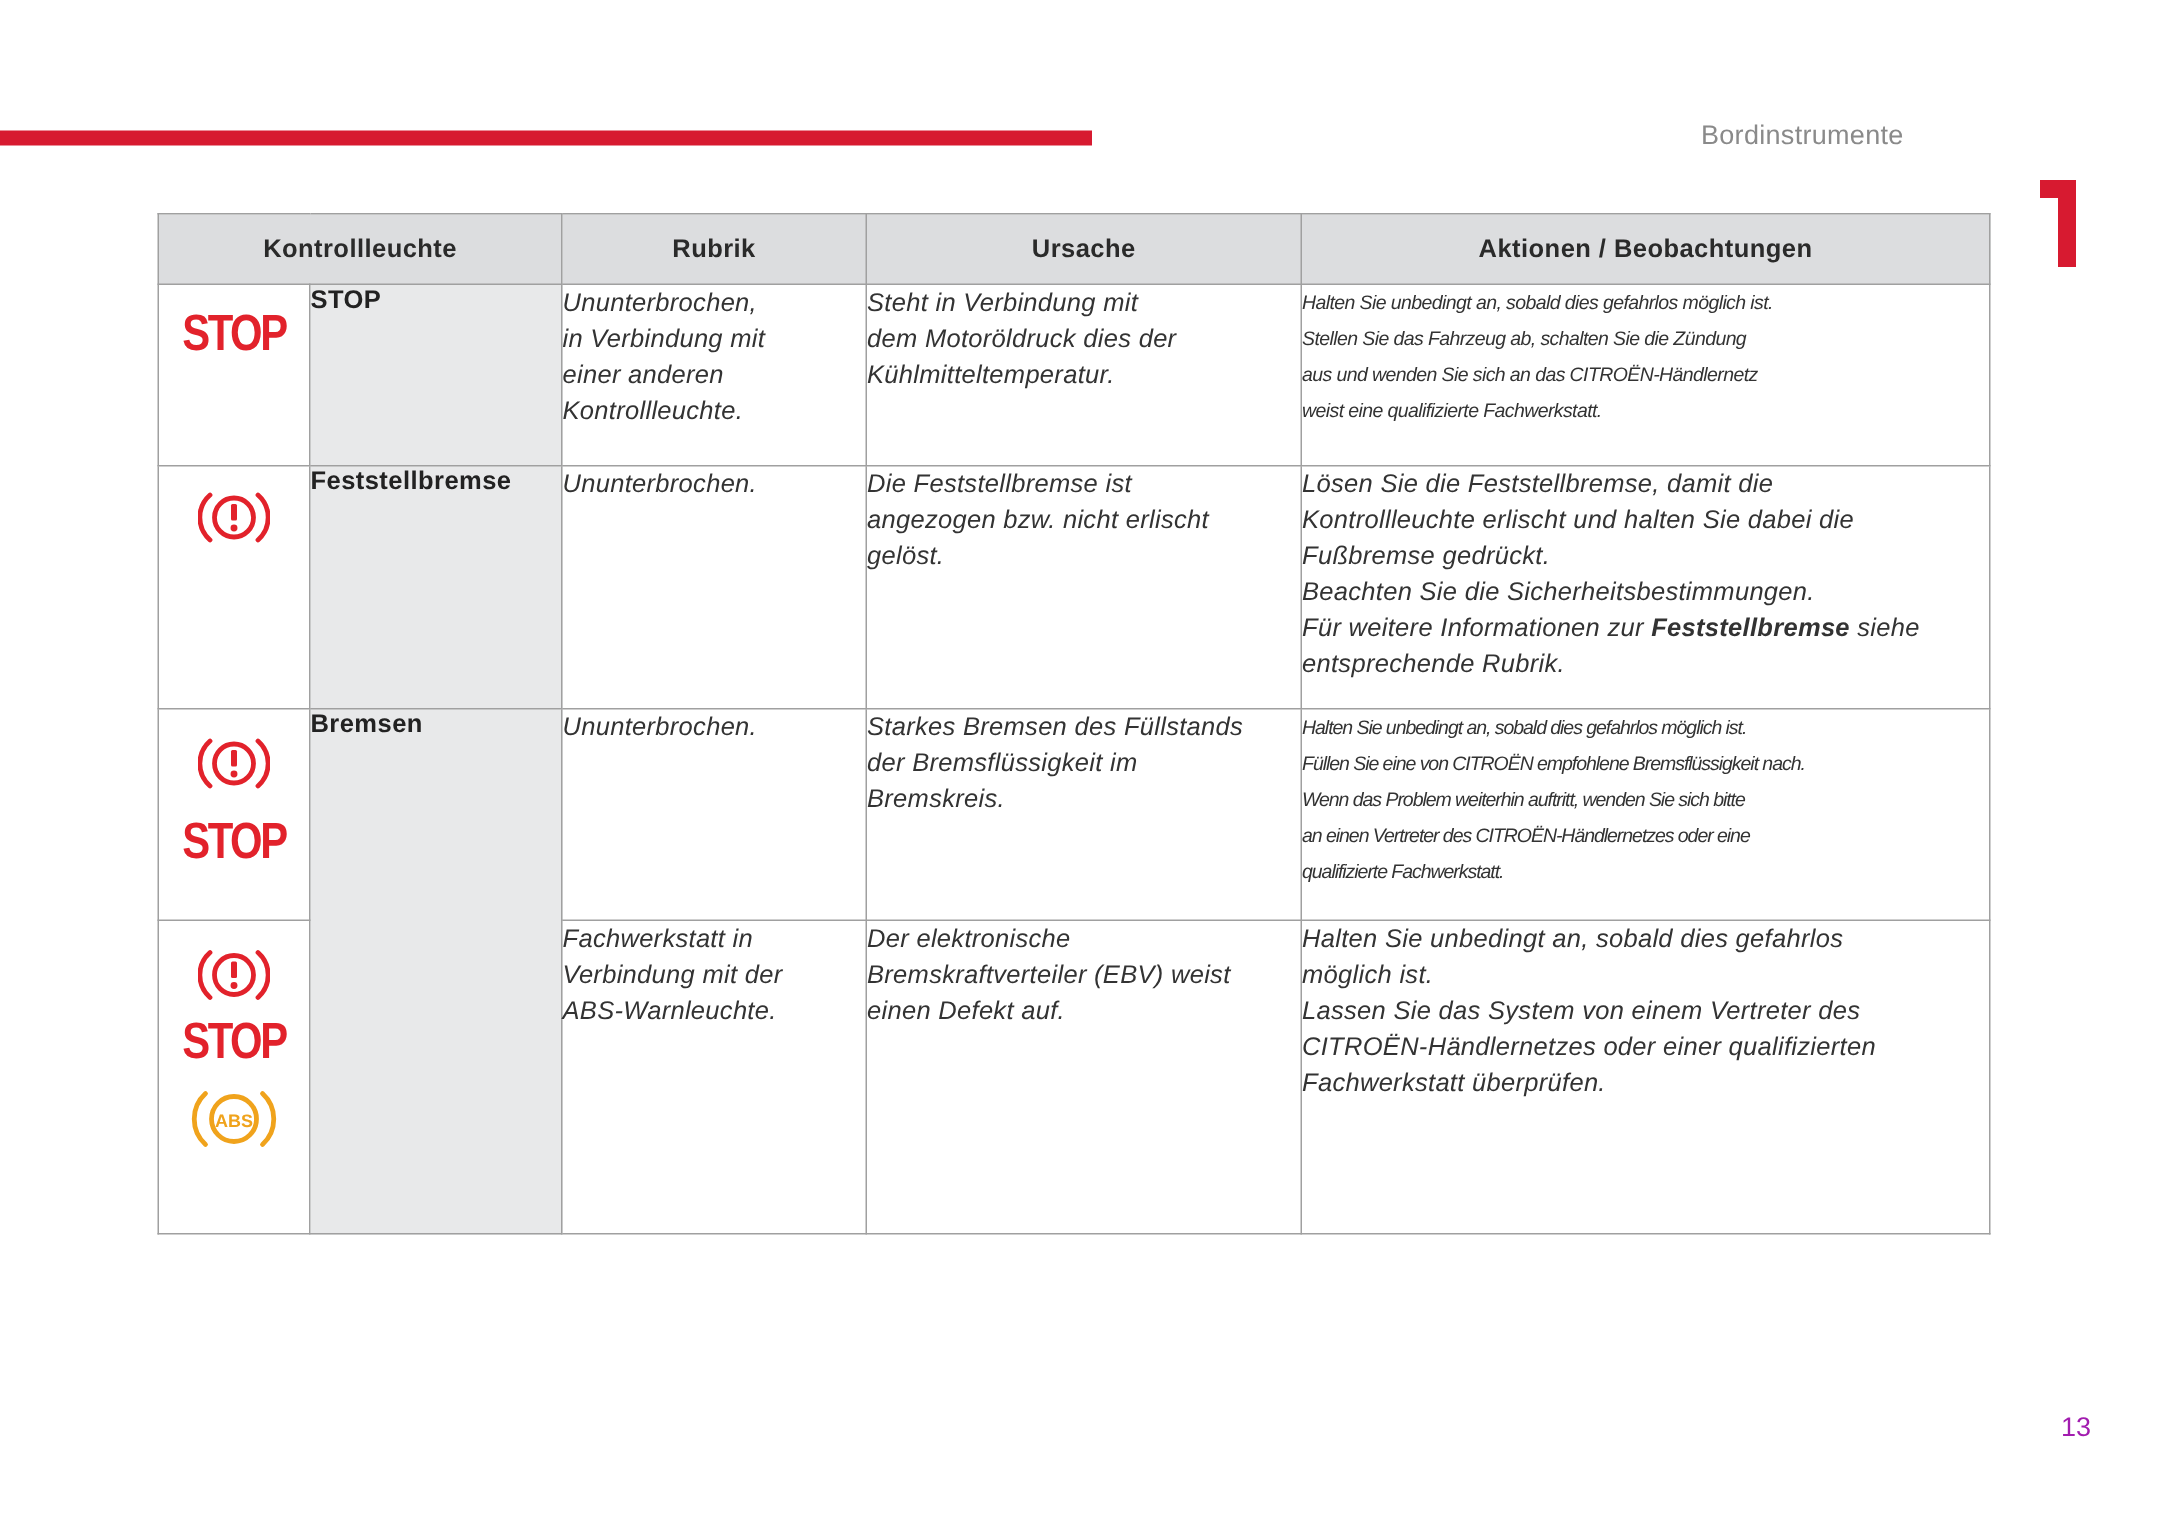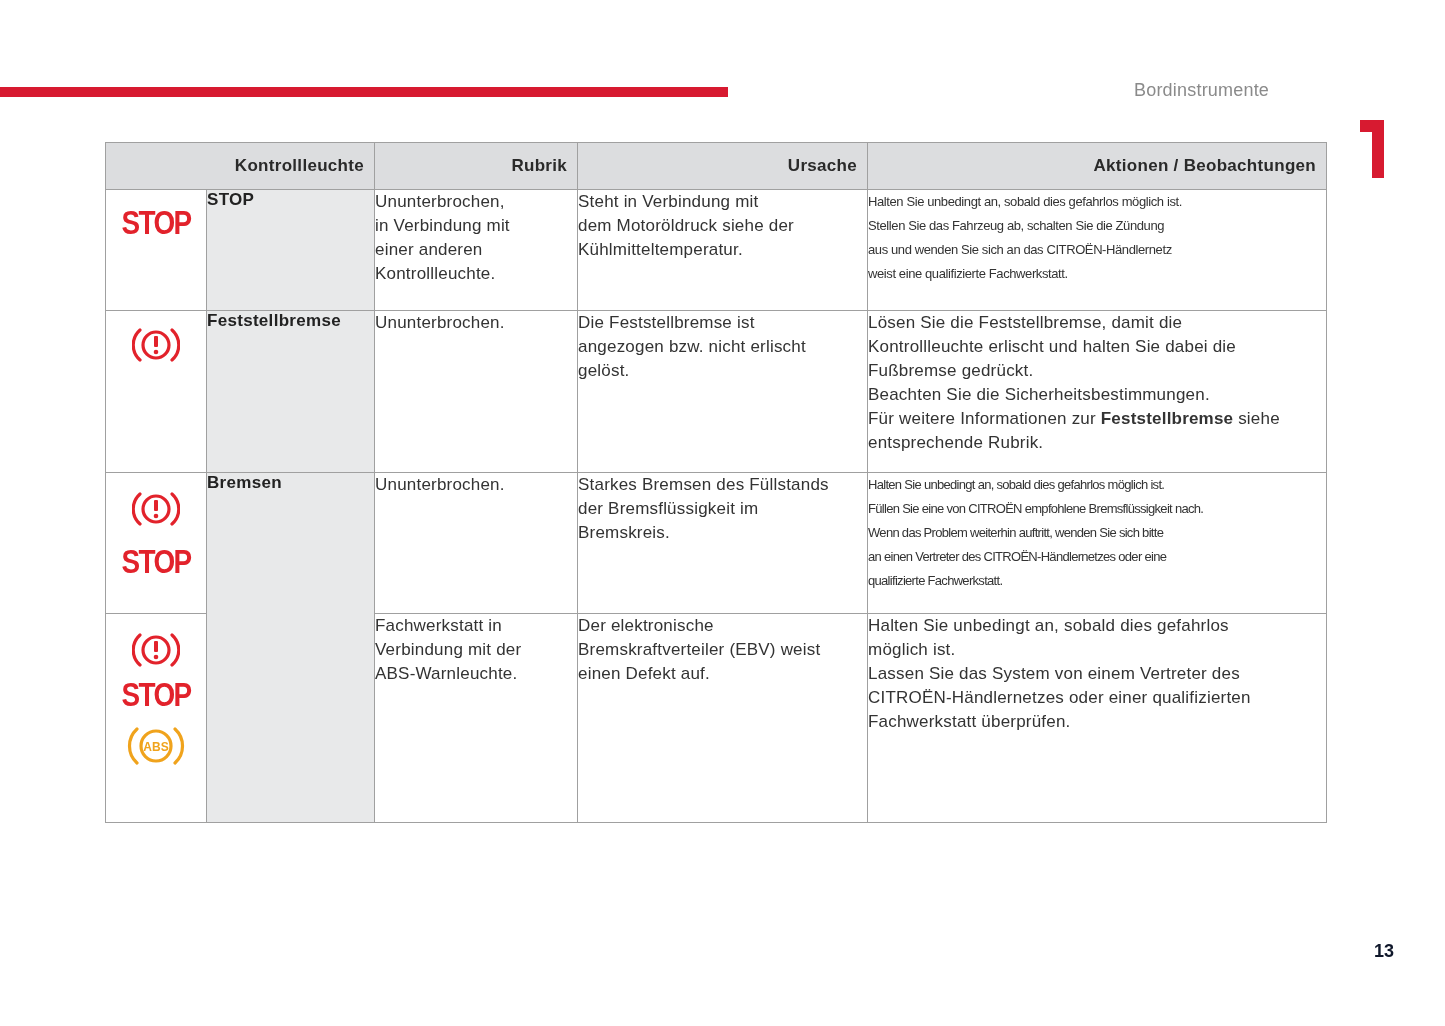--- a/index.html
+++ b/index.html
@@ -1,32 +1,32 @@
 <!DOCTYPE html>
 <html><head>
 <meta charset="utf-8">
 <style>
   html, body { margin: 0; padding: 0; background: #ffffff; }
   body { width: 1445px; height: 1026px; position: relative; overflow: hidden;
          font-family: "Liberation Sans", sans-serif; color: #333333; }
   .redbar { position: absolute; left: 0; top: 87px; width: 728px; height: 10px; background: #d71a30; }
   .section-title { position: absolute; left: 1134px; top: 80px; font-size: 18px; color: #8a8a8a; letter-spacing: 0.2px; }
   .chapter-num { position: absolute; left: 1360px; top: 120px; width: 28px; height: 58px; }
-  .page-num { position: absolute; left: 1374px; top: 941px; font-size: 18px; font-weight: bold; color: #0f172a; }
+  .page-num { position: absolute; left: 1374px; top: 941px; font-size: 18px; font-weight: normal; color: #a21caf; }
 
   table.warn { position: absolute; left: 105px; top: 142px; width: 1221px; border-collapse: collapse; table-layout: fixed; }
   table.warn th, table.warn td { border: 1.5px solid #a0a0a0; vertical-align: top; padding: 0; }
-  table.warn th { background: #dcdddf; height: 46px; text-align: right; font-size: 17px; font-weight: bold;
+  table.warn th { background: #dcdddf; height: 46px; text-align: center; font-size: 17px; font-weight: bold;
                   color: #2a2a2a; padding: 0 10px; vertical-align: middle; letter-spacing: 0.3px; }
   td.icon-cell { text-align: center; background: #ffffff; }
   td.name-cell { background: #e8e9ea; font-weight: bold; font-size: 17px; color: #222222; padding: 8px 10px; letter-spacing: 0.3px; }
   td.text-cell { font-size: 17px; line-height: 24px; color: #333333; padding: 6px 9px 10px 9px; letter-spacing: 0.2px; }
   td.narrow { font-size: 13px; letter-spacing: -0.4px; }
   .bold { font-weight: bold; }
-  .line { display: block; }
+  .line { display: block; font-style: italic; }
 
   .stop-glyph { display: block; font-family: "Liberation Sans", sans-serif; font-weight: bold; color: #e2222b;
                 font-size: 34px; letter-spacing: -2px; transform: scaleX(0.82); line-height: 36px; }
   .icon-wrap { display: block; margin: 0 auto; }
 </style>
 </head>
 <body>
 
 <div class="redbar"></div>
 <div class="section-title">Bordinstrumente</div>
@@ -58,21 +58,21 @@
       </td>
       <td class="name-cell">STOP</td>
       <td class="text-cell">
         <span class="line">Ununterbrochen,</span>
         <span class="line">in Verbindung mit</span>
         <span class="line">einer anderen</span>
         <span class="line">Kontrollleuchte.</span>
       </td>
       <td class="text-cell">
         <span class="line">Steht in Verbindung mit</span>
-        <span class="line">dem Motoröldruck siehe der</span>
+        <span class="line">dem Motoröldruck dies der</span>
         <span class="line">Kühlmitteltemperatur.</span>
       </td>
       <td class="text-cell narrow">
         <span class="line">Halten Sie unbedingt an, sobald dies gefahrlos möglich ist.</span>
         <span class="line">Stellen Sie das Fahrzeug ab, schalten Sie die Zündung</span>
         <span class="line">aus und wenden Sie sich an das CITROËN-Händlernetz</span>
         <span class="line">weist eine qualifizierte Fachwerkstatt.</span>
       </td>
     </tr>
 

